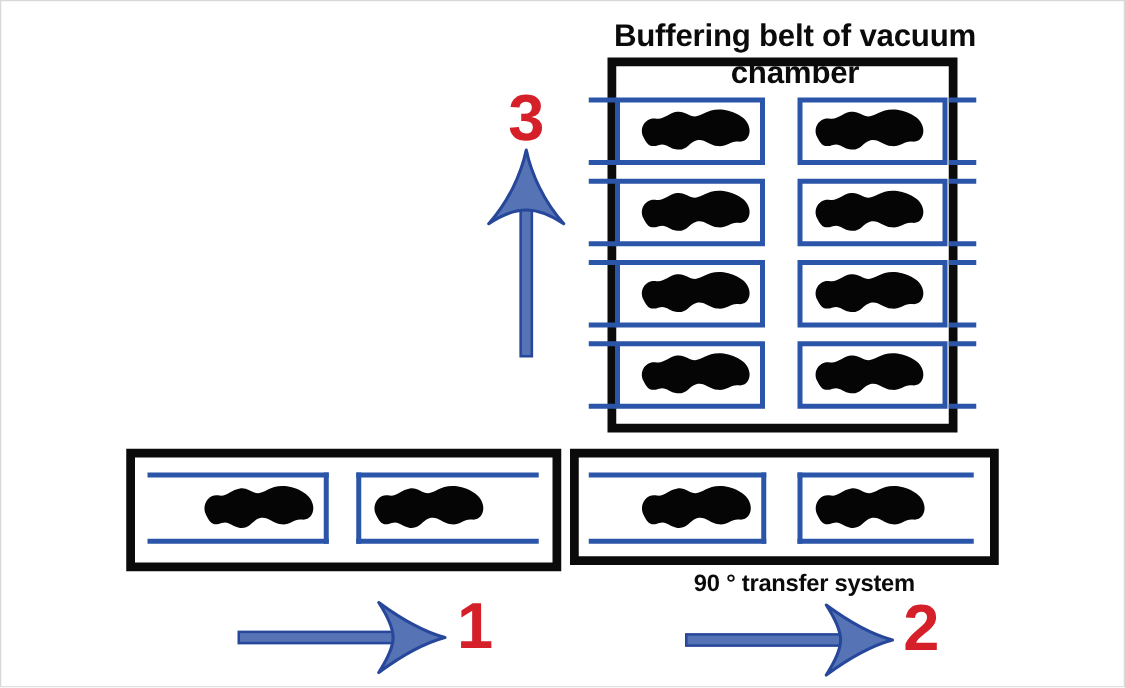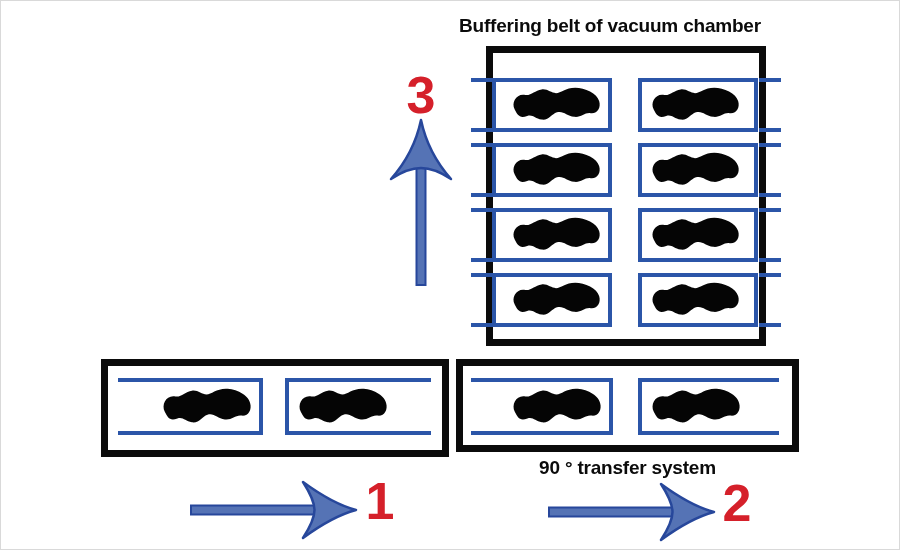--- a/index.html
+++ b/index.html
@@ -1,23 +1,23 @@
 <!DOCTYPE html>
 <html style="--line-blue: #2b55a8; --arrow-fill: #5573b5; --arrow-outline: #27479b; --step-red: #d5202a; --frame-black: #0b0b0b; --product-black: #050505;"><head>
 <meta charset="utf-8">
 <style>
   html,body{margin:0;padding:0;background:#ffffff;}
   .stage{
     position:relative;width:900px;height:550px;background:#fff;overflow:hidden;
     font-family:"Liberation Sans",sans-serif;border:1px solid #d9d9d9;box-sizing:border-box;
   }
   .label{position:absolute;color:#0b0b0b;font-weight:bold;text-align:center;letter-spacing:-0.2px;}
-  .chamber-title{left:436px;top:14px;width:346px;font-size:19px;text-align:center;}
+  .chamber-title{left:462px;top:14px;width:346px;font-size:25px;text-align:center;}
   .flowvac-label{left:100px;top:457px;width:348px;font-size:19px;}
-  .transfer-label{left:455px;top:456px;width:343px;font-size:19px;}
+  .transfer-label{left:471px;top:456px;width:343px;font-size:19px;}
 
   .frame{position:absolute;border:7px solid var(--frame-black);box-sizing:border-box;background:transparent;}
   .chamber-box{left:485px;top:45px;width:280px;height:300px;z-index:1;}
   .belt{background:#fff;}
   .belt-flowvac{left:100px;top:358px;width:348px;height:98px;}
   .belt-transfer{left:455px;top:358px;width:343px;height:93px;}
 
   .chamber-grid{position:absolute;left:470px;top:0;width:310px;height:400px;z-index:3;}
   .tray-row{position:absolute;left:0;width:310px;height:54px;}
   .ext{position:absolute;width:22px;height:4px;background:var(--line-blue);}

